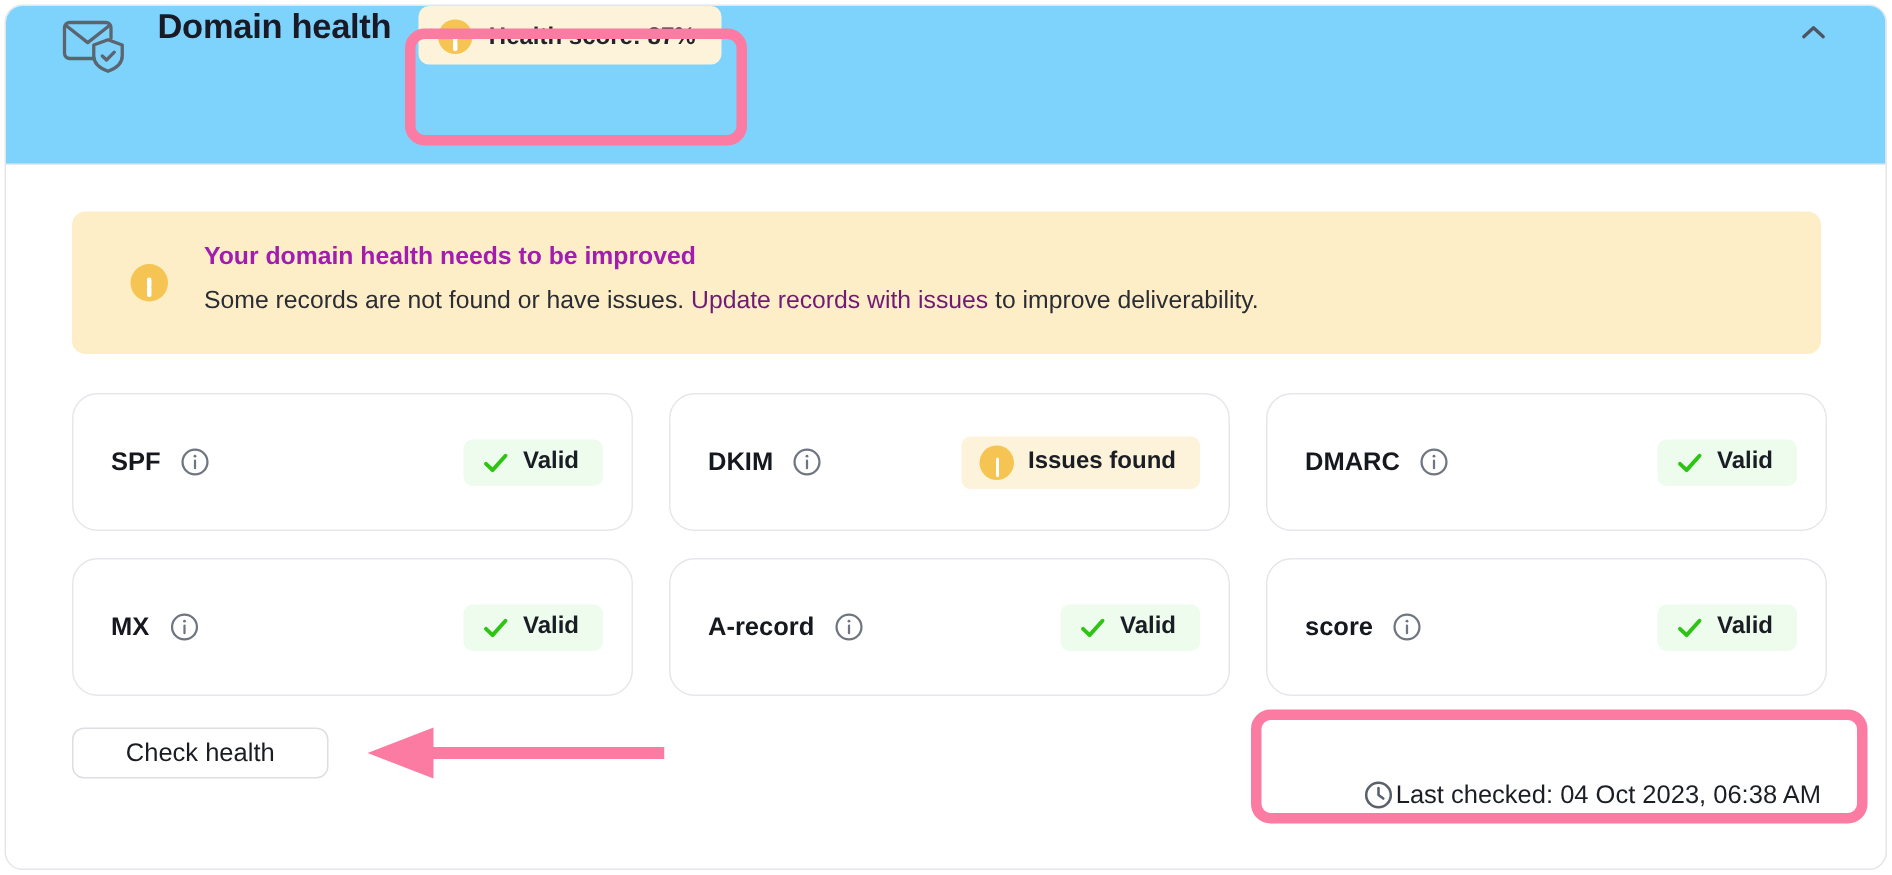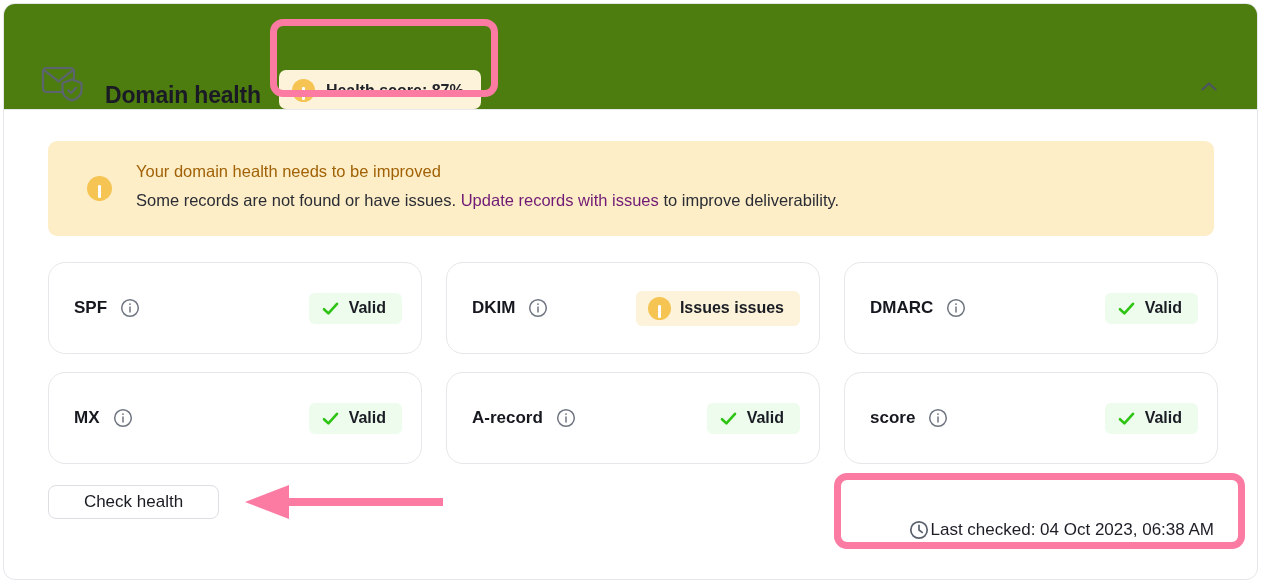--- a/index.html
+++ b/index.html
@@ -19,24 +19,24 @@
     background: #ffffff;
     border: 1px solid #e4e6ea;
     border-radius: 12px;
     overflow: hidden;
   }
 
   
   #panel-header {
     position: relative;
     height: 106px;
-    background: #4d7c0f;
+    background: #7dd3fc;
     border-bottom: 1px solid #e8e9ec;
     display: flex;
-    align-items: flex-end;
+    align-items: flex-start;
     padding: 0 28px 0 32px;
   }
   #mail-shield-icon { width: 52px; height: 52px; flex: 0 0 auto; color: #5c6470; }
   #panel-title {
     margin-left: 17px;
     font-size: 23px;
     font-weight: bold;
     color: #1a1a26;
     letter-spacing: -0.2px;
     white-space: nowrap;
@@ -100,22 +100,22 @@
     height: 95px;
   }
   #alert-banner .warn-circle {
     width: 25px; height: 25px;
     margin-top: 14px;
     margin-left: 15px;
   }
   #alert-text { margin-left: 24px; }
   #alert-title {
     font-size: 16.5px;
-    font-weight: normal;
-    color: #a16207;
+    font-weight: bold;
+    color: #a21caf;
     margin-bottom: 10px;
   }
   #alert-desc {
     font-size: 16.5px;
     color: #2b2d35;
     line-height: 1.2;
   }
   #alert-link {
     color: #701a75;
     text-decoration: none;
@@ -276,21 +276,21 @@
         </div>
         <div class="record-card">
           <span class="record-name">DKIM</span>
           <span class="info-icon"><svg viewBox="0 0 20 20" fill="none" stroke="currentColor" stroke-width="1.5" stroke-linecap="round">
               <circle cx="10" cy="10" r="8.3"></circle>
               <path d="M10 9.1v5"></path>
               <circle cx="10" cy="6.1" r="0.95" fill="currentColor" stroke="none"></circle>
             </svg></span>
           <span class="status-badge issues">
             <span class="warn-circle exclaim"></span>
-            <span>Issues issues</span>
+            <span>Issues found</span>
           </span>
         </div>
         <div class="record-card">
           <span class="record-name">DMARC</span>
           <span class="info-icon"><svg viewBox="0 0 20 20" fill="none" stroke="currentColor" stroke-width="1.5" stroke-linecap="round">
               <circle cx="10" cy="10" r="8.3"></circle>
               <path d="M10 9.1v5"></path>
               <circle cx="10" cy="6.1" r="0.95" fill="currentColor" stroke="none"></circle>
             </svg></span>
           <span class="status-badge valid">

